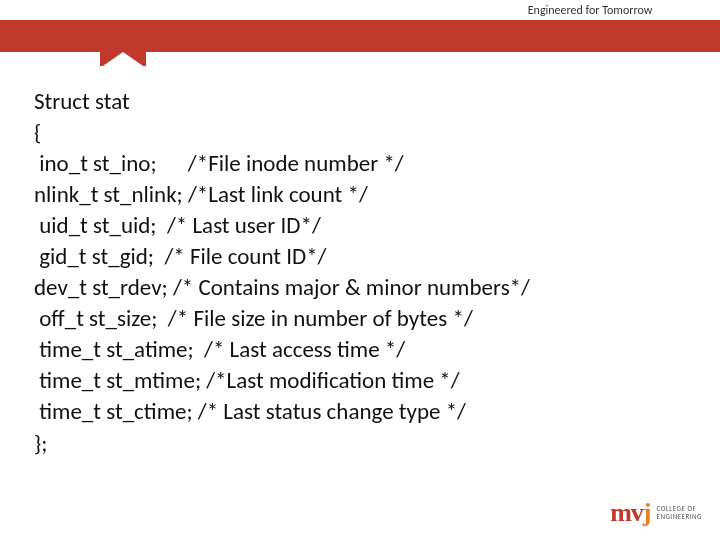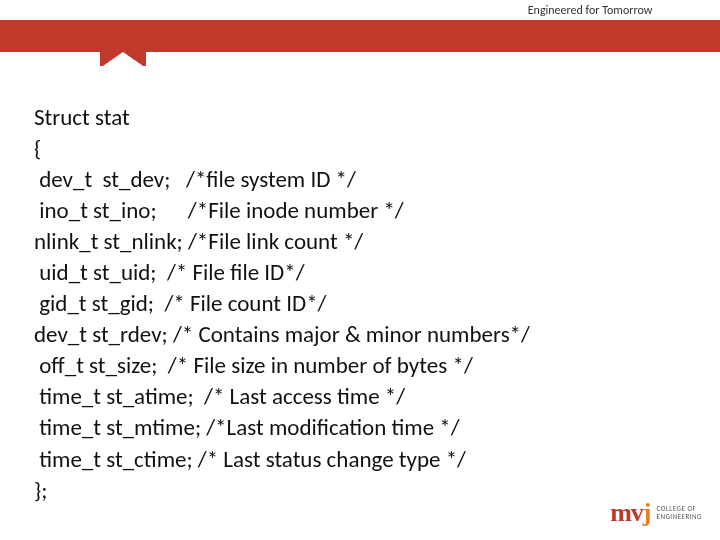--- a/index.html
+++ b/index.html
@@ -3,45 +3,44 @@
 <meta charset="utf-8">
 <style>
   * { margin: 0; padding: 0; box-sizing: border-box; }
   html, body { width: 720px; height: 540px; font-family: Calibri, Arial, sans-serif; background: #fff; overflow: hidden; }
   .slide { position: relative; width: 720px; height: 540px; background: #fff; }
   .topbar { position: absolute; top: 20px; left: 0; right: 0; height: 32px; background: #c0392b; }
   .notch { position: absolute; top: 20px; left: 100px; width: 46px; height: 46px; background: #c0392b; }
   .notch-cut { position: absolute; top: 52px; left: 100px; width: 0; height: 0; border-left: 23px solid transparent; border-right: 23px solid transparent; border-bottom: 16px solid #fff; }
   .tagline-box { position: absolute; top: 0; right: 0; width: 260px; height: 20px; background: #fff; display: flex; align-items: center; justify-content: center; }
   .tagline { font-size: 12px; color: #333; }
-  .content { position: absolute; top: 102px; left: 34px; right: 20px; font-size: 23px; line-height: 1.35; color: #111; }
+  .content { position: absolute; top: 86px; left: 34px; right: 20px; font-size: 23px; line-height: 1.35; color: #111; }
   .content .line { white-space: pre; }
   .logo { position: absolute; bottom: 12px; right: 18px; display: flex; align-items: center; gap: 6px; margin-top: 27px; }
   .logo-text { font-family: Georgia, serif; font-size: 26px; font-weight: 700; color: #c0392b; letter-spacing: -1px; }
   .logo-text .j { color: #e67e22; }
   .logo-sub { font-size: 7px; color: #555; line-height: 1.1; text-transform: uppercase; letter-spacing: 0.5px; }
 </style>
 </head>
 <body>
 
 <div class="slide">
   <div class="tagline-box">
     <span class="tagline">Engineered for Tomorrow</span>
   </div>
   <div class="topbar"></div>
   <div class="notch"></div>
   <div class="notch-cut"></div>
 
   <div class="content">
     <div class="line">Struct stat</div>
     <div class="line">{</div>
-    <div class="line"> dev_t  st_dev;   /*file system ID */</div>
     <div class="line"> ino_t st_ino;      /*File inode number */</div>
-    <div class="line">nlink_t st_nlink; /*File link count */</div>
-    <div class="line"> uid_t st_uid;  /* File file ID*/</div>
+    <div class="line">nlink_t st_nlink; /*Last link count */</div>
+    <div class="line"> uid_t st_uid;  /* Last user ID*/</div>
     <div class="line"> gid_t st_gid;  /* File count ID*/</div>
     <div class="line">dev_t st_rdev; /* Contains major &amp; minor numbers*/</div>
     <div class="line"> off_t st_size;  /* File size in number of bytes */</div>
     <div class="line"> time_t st_atime;  /* Last access time */</div>
     <div class="line"> time_t st_mtime; /*Last modification time */</div>
     <div class="line"> time_t st_ctime; /* Last status change type */</div>
     <div class="line">};</div>
   </div>
 
   <div class="logo">

